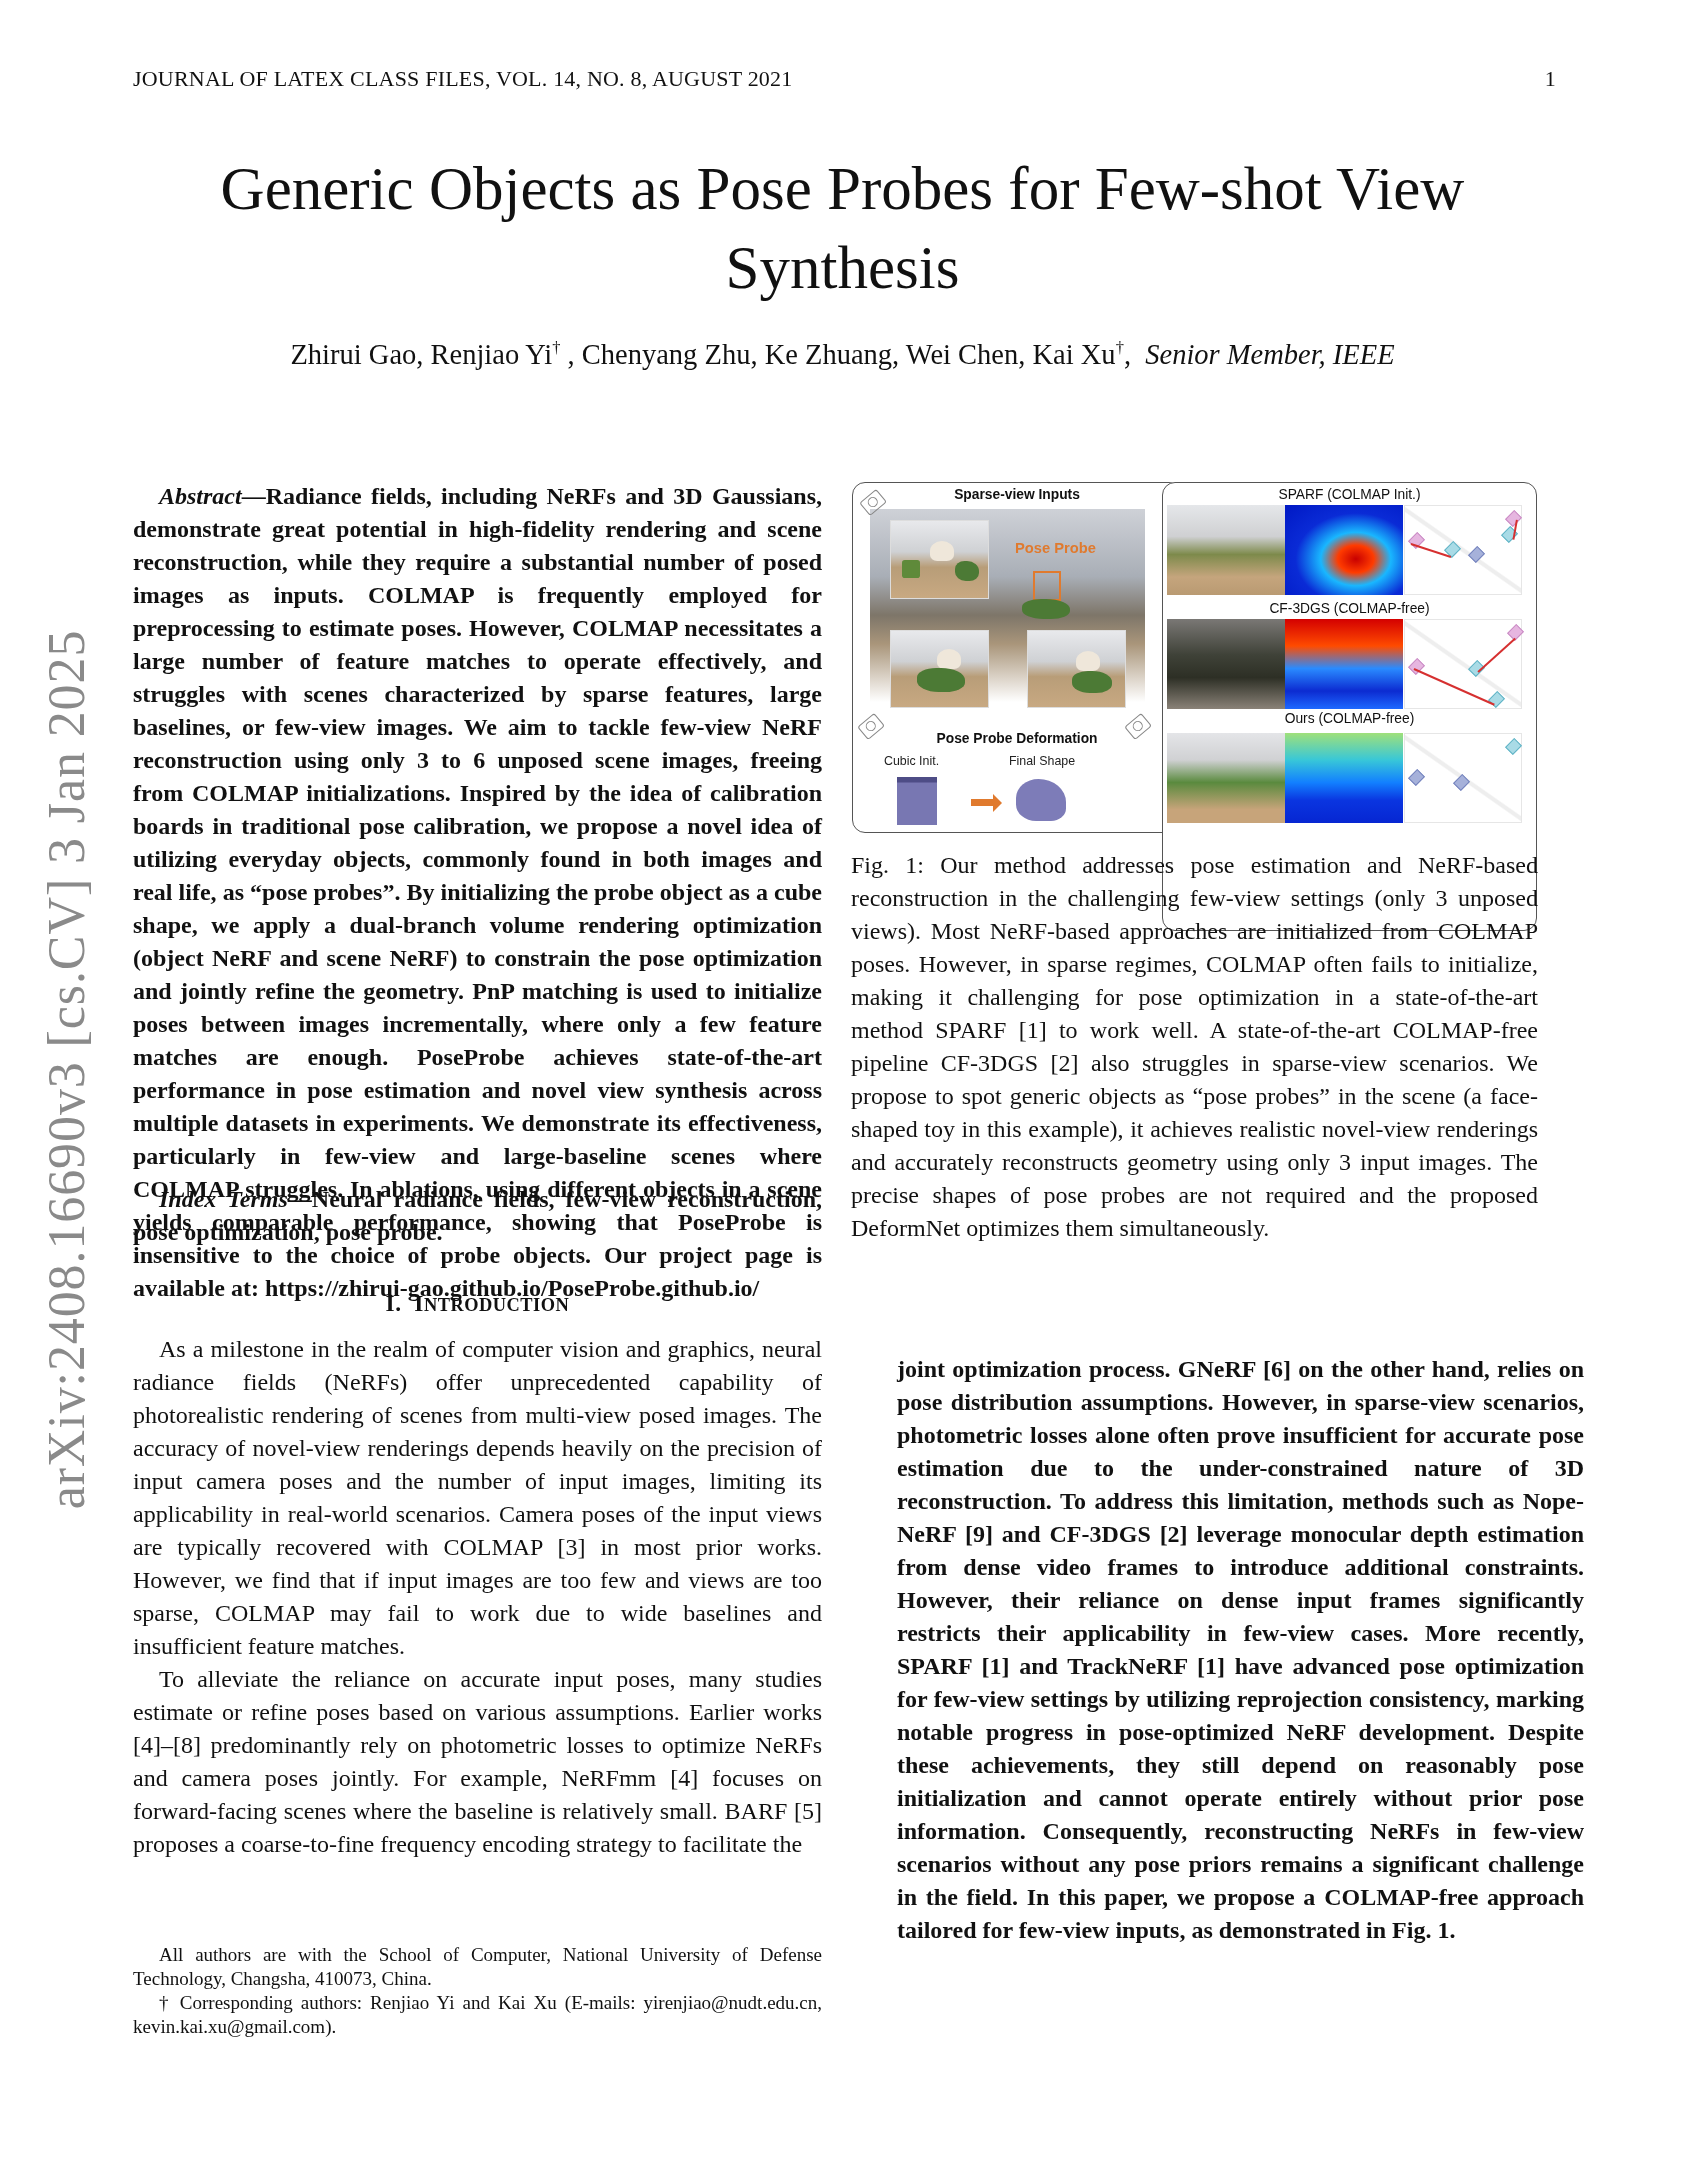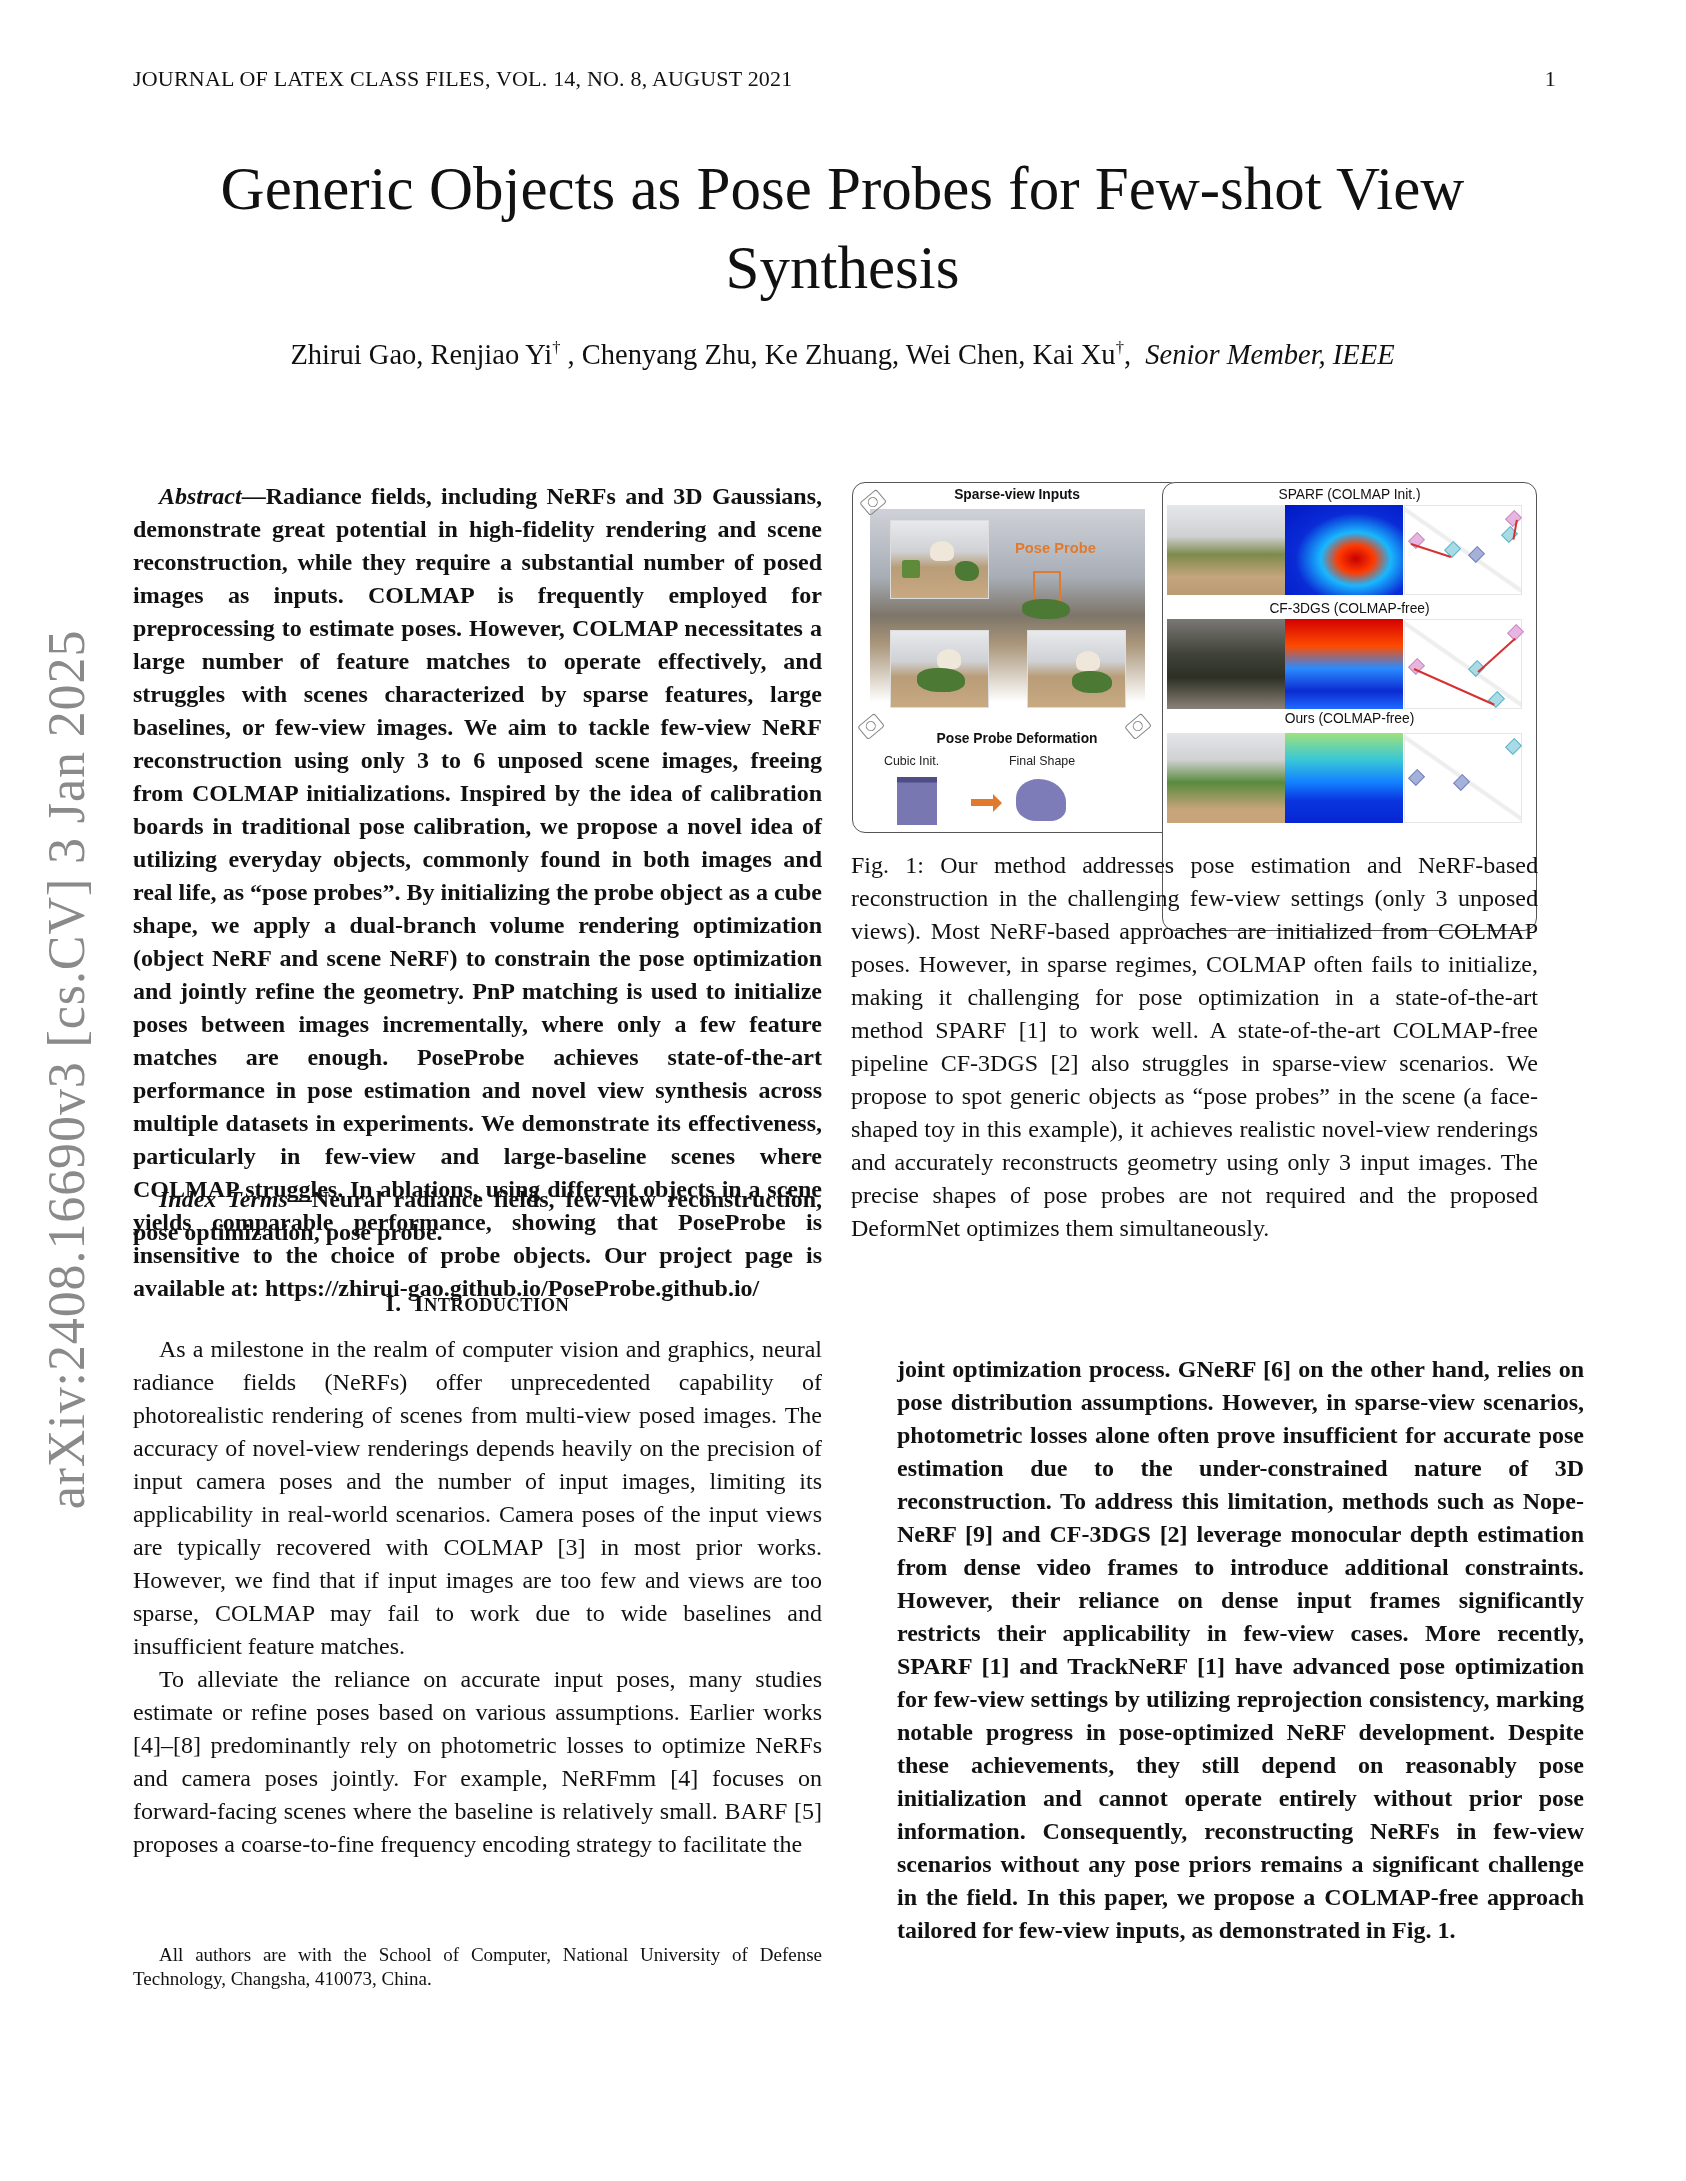--- a/index.html
+++ b/index.html
@@ -95,20 +95,21 @@
   <span>I.</span>&nbsp;&nbsp;<span>I</span><span class="sc">NTRODUCTION</span>
 </div>
 
 <div class="abs col intro">
   <p class="ind">As a milestone in the realm of computer vision and graphics, neural radiance fields (NeRFs) offer unprecedented capability of photorealistic rendering of scenes from multi-view posed images. The accuracy of novel-view renderings depends heav­ily on the precision of input camera poses and the number of input images, limiting its applicability in real-world scenarios. Camera poses of the input views are typically recovered with COLMAP [3] in most prior works. However, we find that if input images are too few and views are too sparse, COLMAP may fail to work due to wide baselines and insufficient feature matches.</p>
   <p class="ind">To alleviate the reliance on accurate input poses, many studies estimate or refine poses based on various assump­tions. Earlier works [4]–[8] predominantly rely on photo­metric losses to optimize NeRFs and camera poses jointly. For example, NeRFmm [4] focuses on forward-facing scenes where the baseline is relatively small. BARF [5] proposes a coarse-to-fine frequency encoding strategy to facilitate the</p>
 </div>
 
 <div class="abs footnote">
   <p class="ind" style="margin:0">All authors are with the School of Computer, National University of Defense Technology, Changsha, 410073, China.</p>
+  <p class="ind" style="margin:0">† Corresponding authors: Renjiao Yi and Kai Xu (E-mails: yiren­jiao@nudt.edu.cn, kevin.kai.xu@gmail.com).</p>
 </div>
 
 <div class="abs fig">
   <div class="panel pl">
     <div class="ptitle b" style="top:3.7px">Sparse-view Inputs</div>
     <div class="scene"></div>
     <div class="thumb" style="left:37px;top:37px;width:99px;height:79px">
       <div class="toy-w" style="left:39px;top:20px;width:24px;height:20px"></div>
       <div class="toy-g" style="left:64px;top:40px;width:24px;height:20px"></div>
       <div class="toy-g" style="left:11px;top:39px;width:18.4px;height:18.4px;background:#5f8a3a;border-radius:2.8px"></div>

